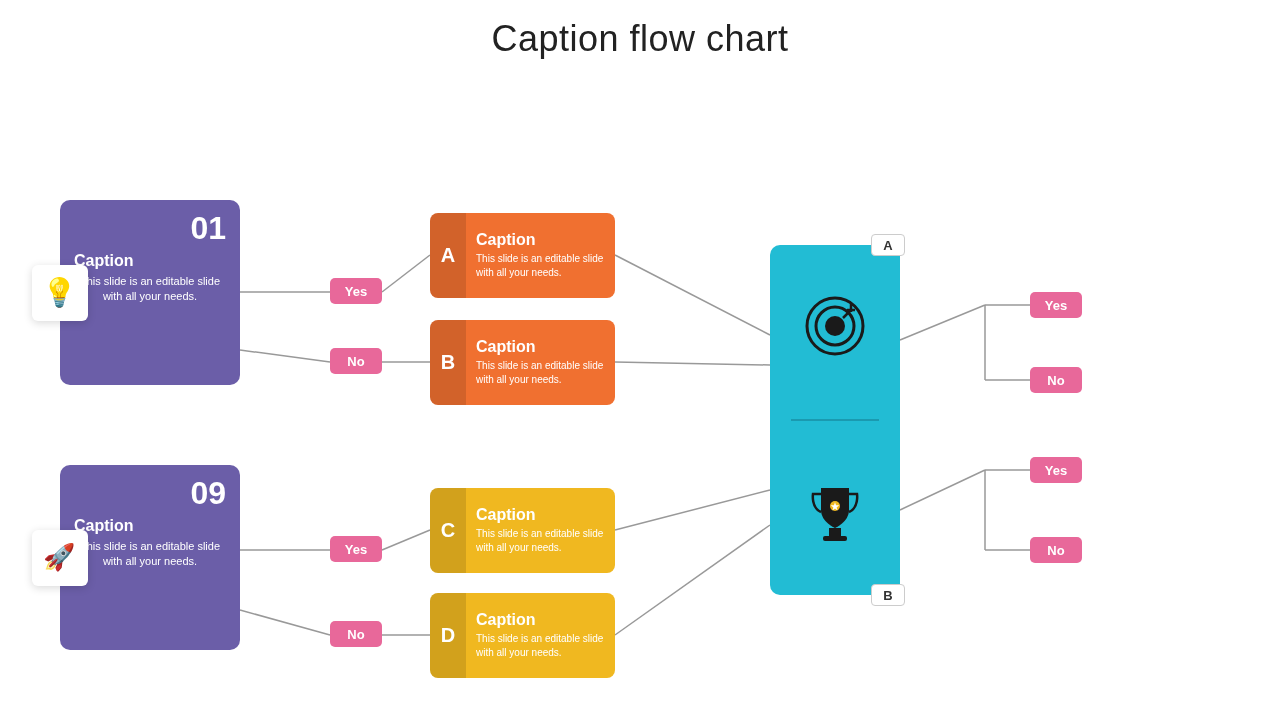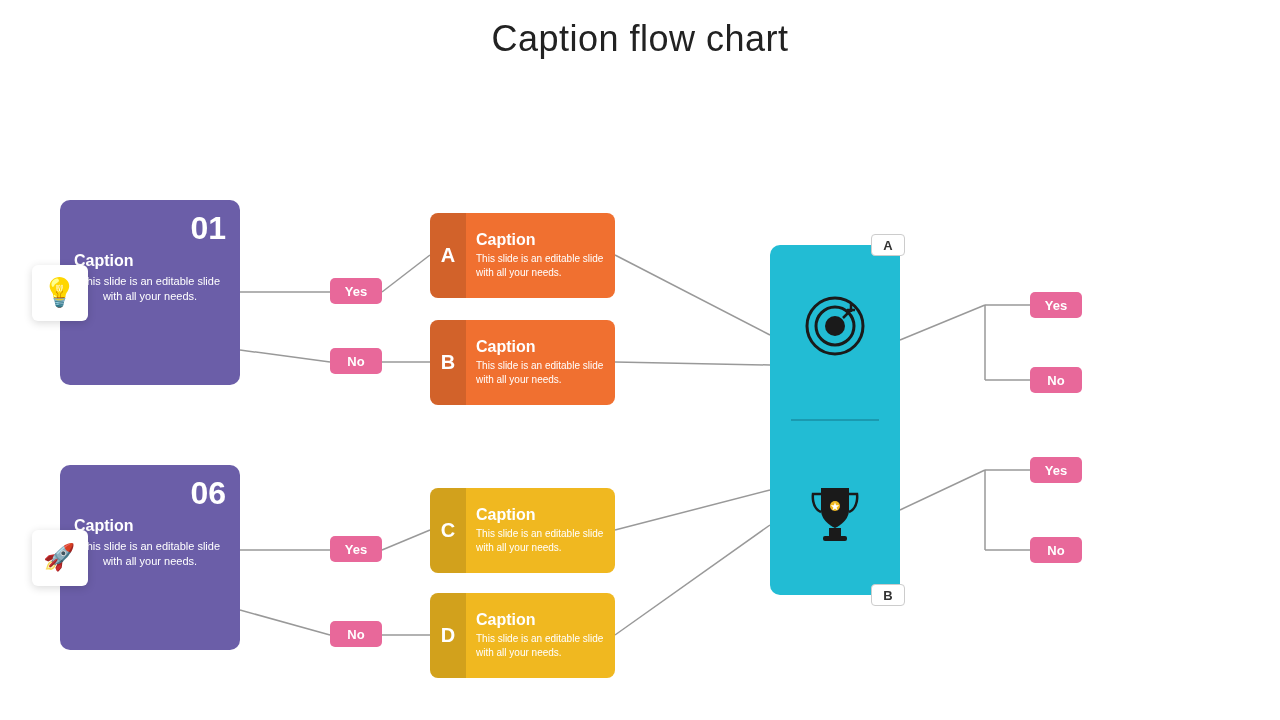--- a/index.html
+++ b/index.html
@@ -282,21 +282,21 @@
     </div>
     <span class="node-number">01</span>
     <span class="node-caption-title">Caption</span>
     <span class="node-caption-text">This slide is an editable slide with all your needs.</span>
   </div>
 
   <div class="node-02">
     <div class="icon-box">
       <span style="font-size:26px;">🚀</span>
     </div>
-    <span class="node-number">06</span>
+    <span class="node-number">09</span>
     <span class="node-caption-title">Caption</span>
     <span class="node-caption-text">This slide is an editable slide with all your needs.</span>
   </div>
 
   <div class="badge" style="left: 330px; top: 208px;">
     <span>Yes</span>
   </div>
 
   <div class="badge" style="left: 330px; top: 278px;">
     <span>No</span>

